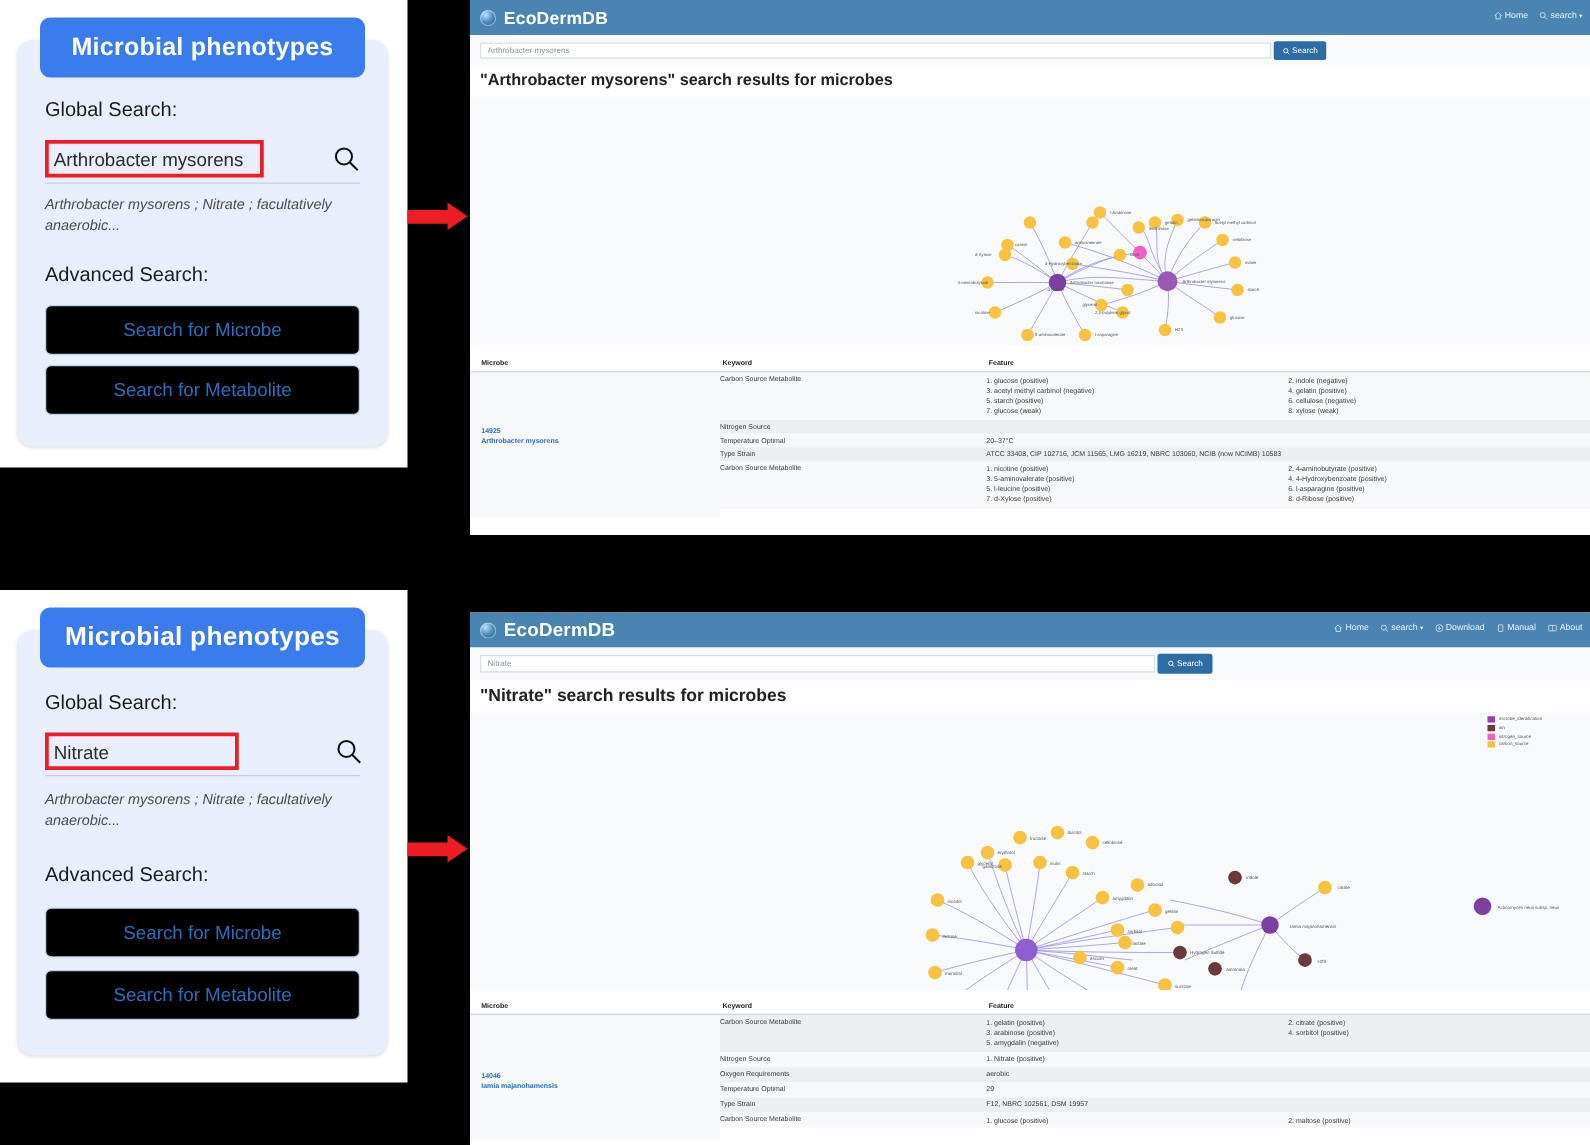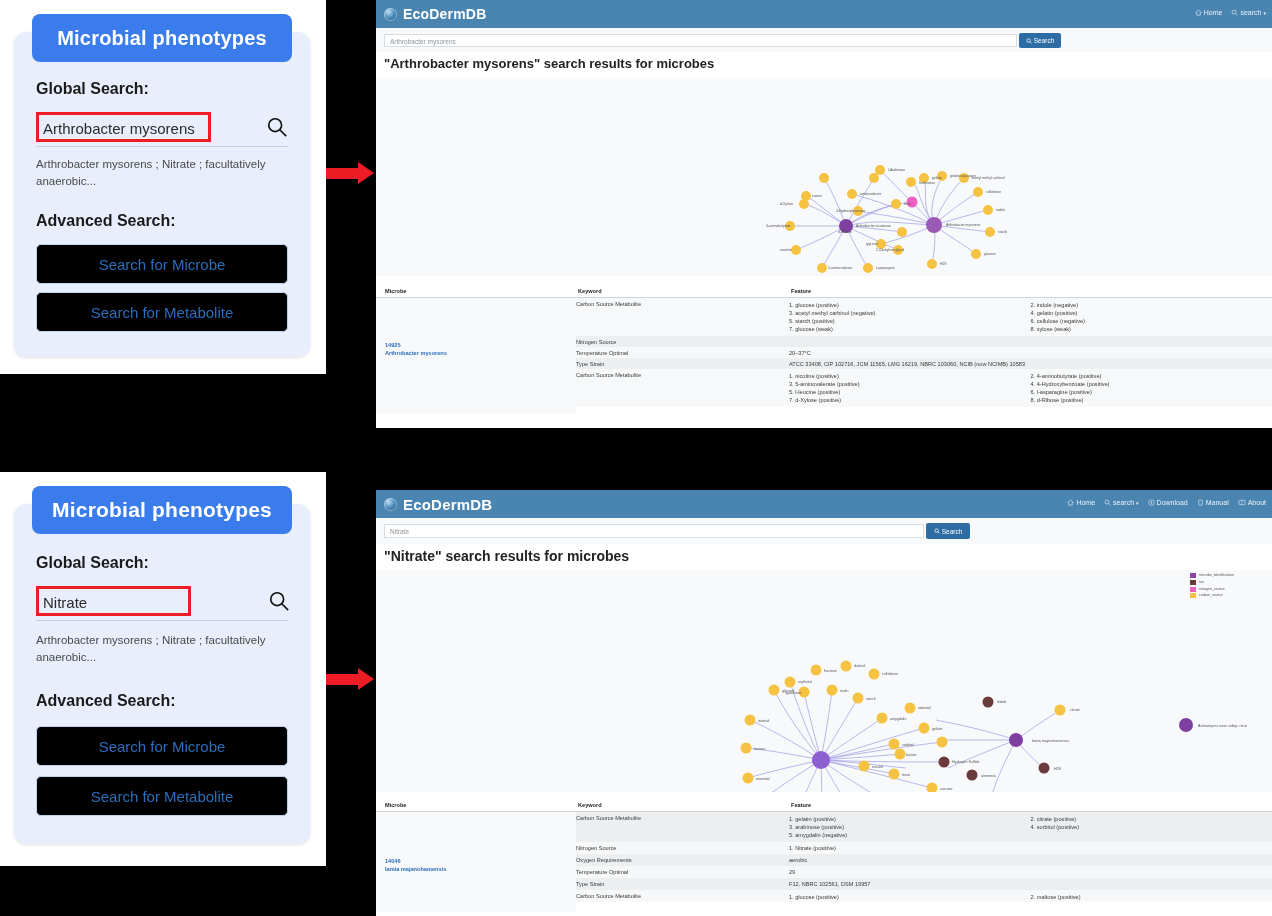--- a/index.html
+++ b/index.html
@@ -10,27 +10,27 @@
   .panel{position:absolute;background:#fff;overflow:hidden;}
 
   
   .leftwrap{position:absolute;left:0;background:#fff;}
   .card{position:absolute;left:14px;background:#e8eefc;border-radius:12px;
         box-shadow:0 1px 3px rgba(0,0,0,.12);}
   .card-title{position:absolute;left:18px;right:18px;height:48px;top:-18px;
         background:#3b7ced;border-radius:8px;color:#fff;font-weight:bold;
         font-size:20px;display:flex;align-items:center;justify-content:center;
         letter-spacing:.2px;}
-  .lbl{position:absolute;left:22px;font-size:16px;font-weight:bold;color:#1b1b1b;}
+  .lbl{position:absolute;left:22px;font-size:16px;font-weight:normal;color:#1b1b1b;}
   .searchline{position:absolute;left:22px;right:22px;border-bottom:1px solid #c3cee4;}
   .searchbox{position:absolute;left:22px;width:175px;height:30px;border:3px solid #ee1c25;
         background:#e8eefc;box-sizing:border-box;}
   .searchtext{position:absolute;left:29px;font-size:15px;color:#2b2b2b;}
   .mag{position:absolute;width:22px;height:22px;}
-  .hint{position:absolute;left:22px;right:40px;font-size:11.5px;
+  .hint{position:absolute;left:22px;right:40px;font-style:italic;font-size:11.5px;
         color:#4a4a4a;line-height:1.45;}
   .btn{position:absolute;left:22px;right:22px;height:38px;background:#000000;
         border:1px solid #bcd0e8;border-radius:5px;color:#2a6ebb;font-size:15px;
         display:flex;align-items:center;justify-content:center;}
 
   
   .arrow{position:absolute;}
   .arrow .shaft{position:absolute;left:0;top:6px;width:34px;height:11px;background:#ee1c25;}
   .arrow .head{position:absolute;left:32px;top:0;width:0;height:0;
         border-top:11px solid transparent;border-bottom:11px solid transparent;

